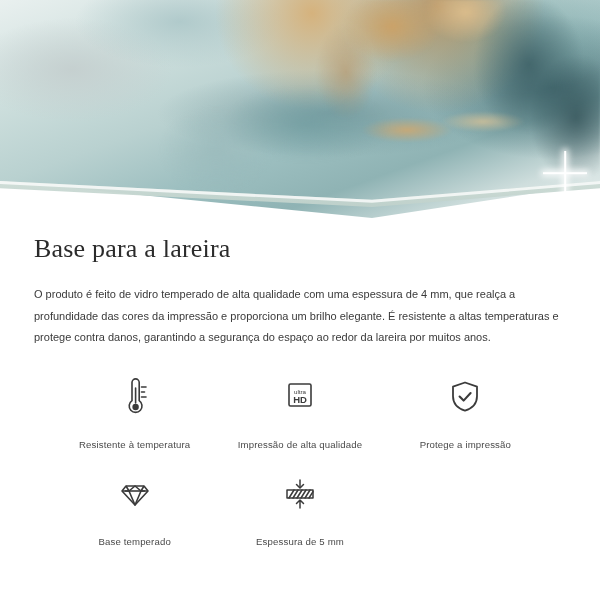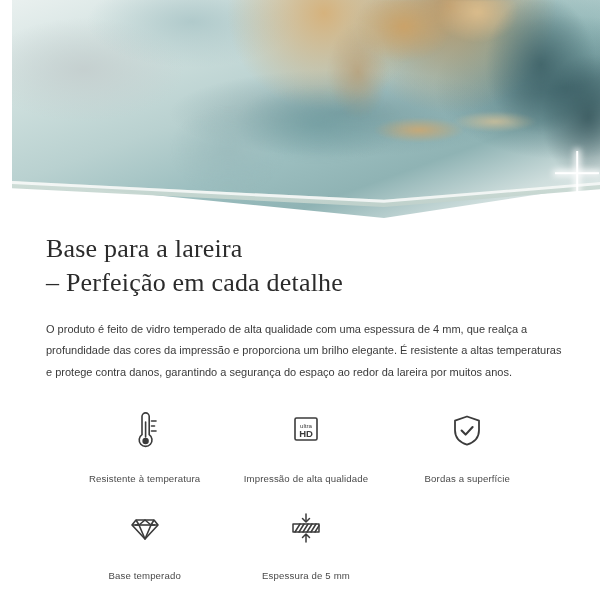--- a/index.html
+++ b/index.html
@@ -12,21 +12,20 @@
     background: #ffffff;
     font-family: "Liberation Sans", sans-serif;
     overflow: hidden;
   }
   .page {
     position: relative;
     width: 600px;
     height: 452px;
     background: #ffffff;
     box-sizing: border-box;
-    padding-left: 12px;
   }
 
   
   .hero {
     position: relative;
     width: 600px;
     height: 218px;
     overflow: hidden;
     background: #ffffff;
   }
@@ -187,21 +186,20 @@
     <div class="hero-dark"></div>
     <div class="hero-teal"></div>
     <div class="glass-edge"></div>
     <div class="glass-edge-hi"></div>
     <div class="sparkle"></div>
   </div>
 
   <div class="content">
     <h1 class="headline">
       <span>Base para a lareira</span>
-      <span class="line2">– Perfeição em cada detalhe</span>
     </h1>
     <p class="body-copy">O produto é feito de vidro temperado de alta qualidade com uma espessura de 4 mm, que realça a profundidade das cores da impressão e proporciona um brilho elegante. É resistente a altas temperaturas e protege contra danos, garantindo a segurança do espaço ao redor da lareira por muitos anos.</p>
 
     <div class="features">
 
       <div class="feature">
         <div class="feature-icon">
           <svg width="38" height="42" viewBox="0 0 38 42">
             <g fill="none" stroke="#3b3b3b" stroke-width="1.6" stroke-linecap="round">
               <path d="M16 6.5a3.6 3.6 0 0 1 7.2 0v18.2a6.4 6.4 0 1 1-7.2 0z"></path>
@@ -227,21 +225,21 @@
         <div class="feature-label">Impressão de alta qualidade</div>
       </div>
 
       <div class="feature">
         <div class="feature-icon">
           <svg width="42" height="42" viewBox="0 0 42 42">
             <path d="M21 6.5l12 4.2v9.6c0 7.4-5.1 12.2-12 14.4-6.9-2.2-12-7-12-14.4v-9.6z" fill="none" stroke="#3b3b3b" stroke-width="1.8" stroke-linejoin="round"></path>
             <path d="M15.6 20.6l4 4 7-7.6" fill="none" stroke="#3b3b3b" stroke-width="2.1" stroke-linecap="round" stroke-linejoin="round"></path>
           </svg>
         </div>
-        <div class="feature-label">Bordas a superfície</div>
+        <div class="feature-label">Protege a impressão</div>
       </div>
 
       <div class="feature">
         <div class="feature-icon">
           <svg width="42" height="40" viewBox="0 0 42 40">
             <g fill="none" stroke="#3b3b3b" stroke-width="1.6" stroke-linejoin="round">
               <path d="M12 12h18l4 5-13 14L8 17z"></path>
               <path d="M8 17h26"></path>
               <path d="M12 12l3 5-4 0"></path>
               <path d="M30 12l-3 5 4 0"></path>

